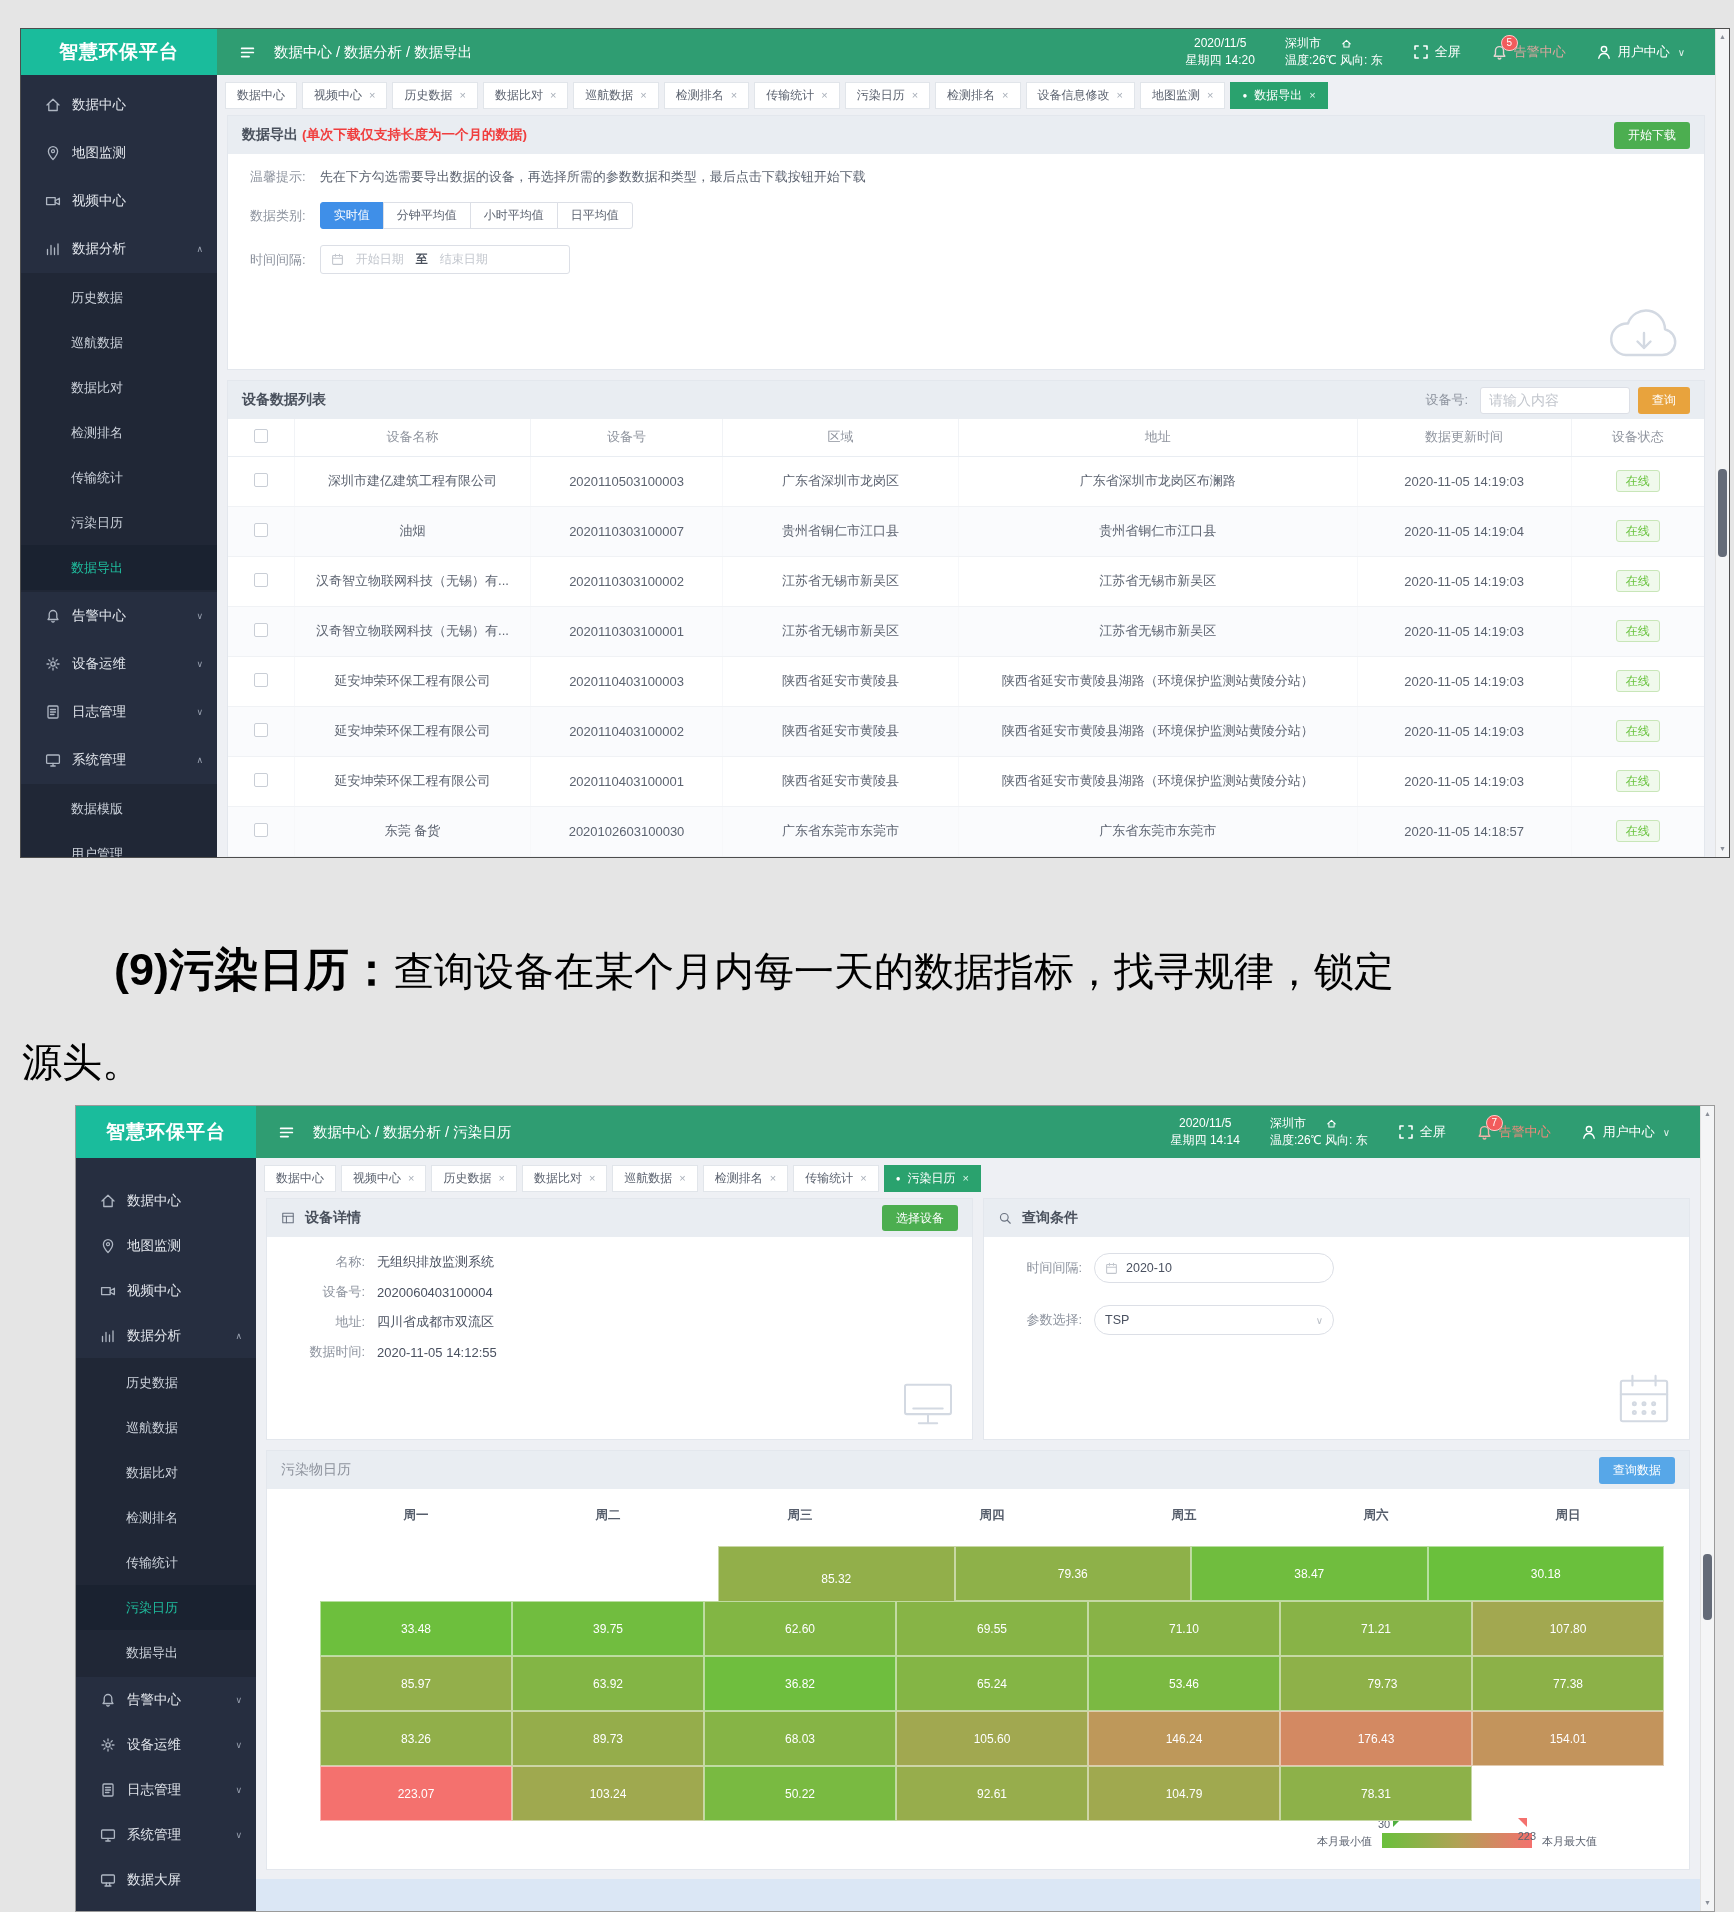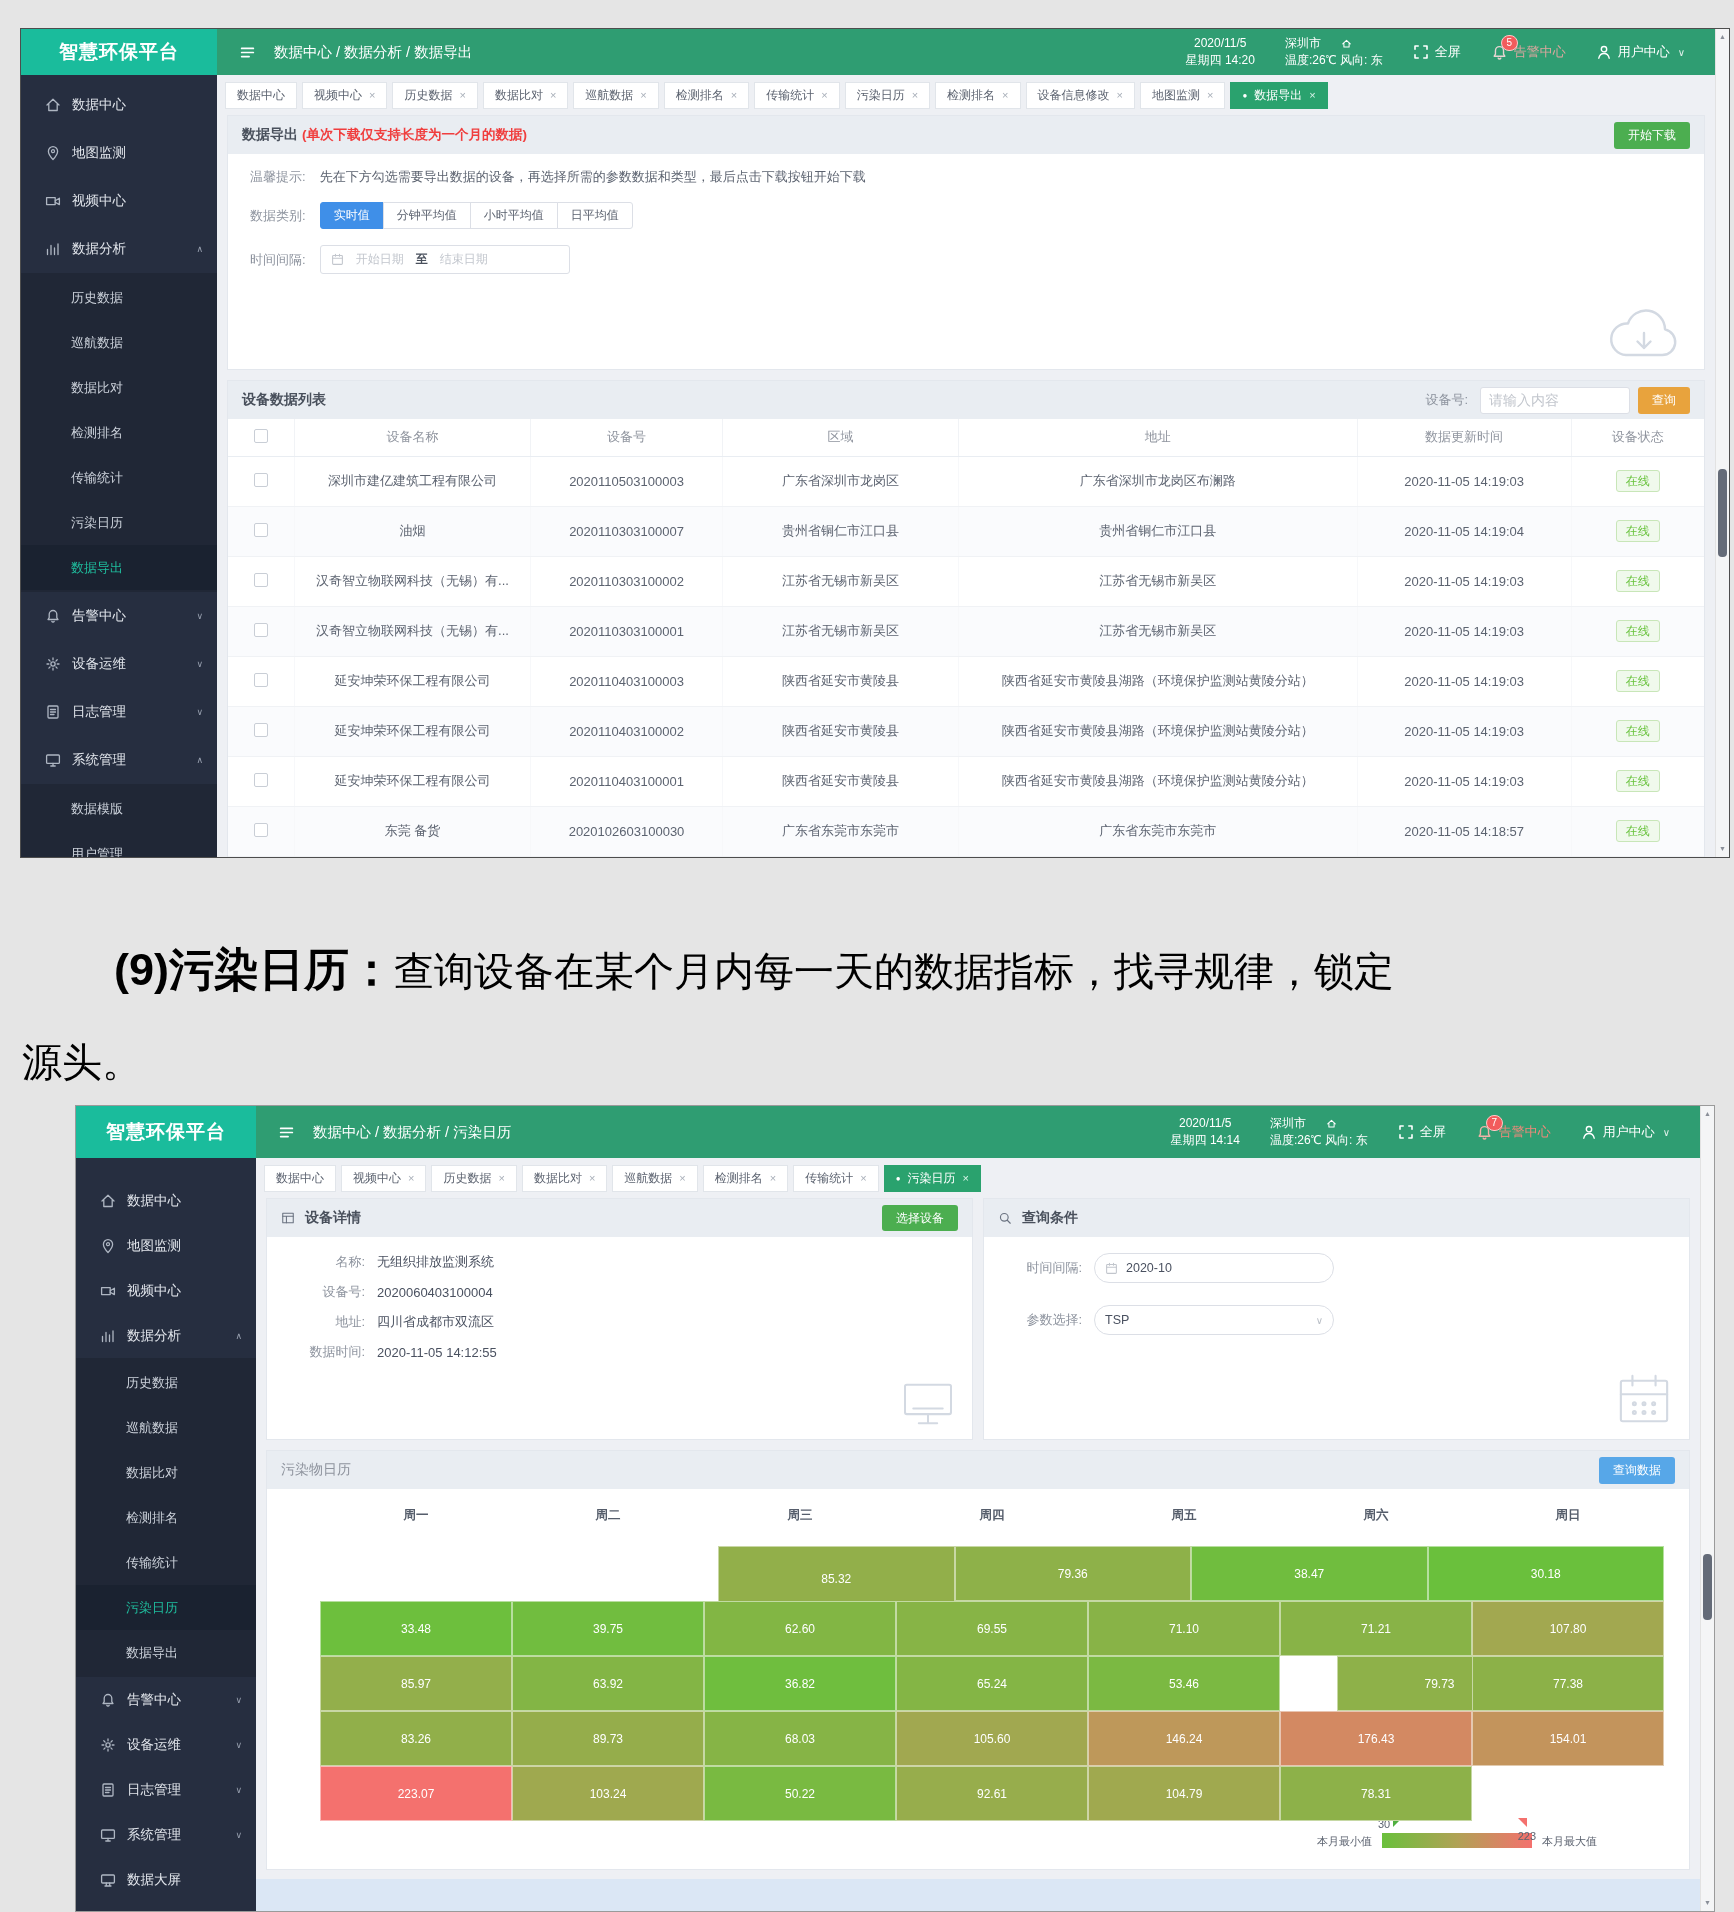--- a/index.html
+++ b/index.html
@@ -820,21 +820,21 @@
           <div class="cal-cell" style="left: 437px; top: 150px; width: 192px; height: 55px; background: rgb(130, 182, 68);">62.60</div>
           <div class="cal-cell" style="left: 629px; top: 150px; width: 192px; height: 55px; background: rgb(135, 180, 70);">69.55</div>
           <div class="cal-cell" style="left: 821px; top: 150px; width: 192px; height: 55px; background: rgb(136, 179, 71);">71.10</div>
           <div class="cal-cell" style="left: 1013px; top: 150px; width: 192px; height: 55px; background: rgb(136, 179, 71);">71.21</div>
           <div class="cal-cell" style="left: 1205px; top: 150px; width: 192px; height: 55px; background: rgb(162, 168, 80);">107.80</div>
           <div class="cal-cell" style="left: 53px; top: 205px; width: 192px; height: 55px; background: rgb(147, 175, 75);">85.97</div>
           <div class="cal-cell" style="left: 245px; top: 205px; width: 192px; height: 55px; background: rgb(131, 181, 69);">63.92</div>
           <div class="cal-cell" style="left: 437px; top: 205px; width: 192px; height: 55px; background: rgb(111, 190, 62);">36.82</div>
           <div class="cal-cell" style="left: 629px; top: 205px; width: 192px; height: 55px; background: rgb(132, 181, 69);">65.24</div>
           <div class="cal-cell" style="left: 821px; top: 205px; width: 192px; height: 55px; background: rgb(123, 185, 66);">53.46</div>
-          <div class="cal-cell" style="left: 1070px; top: 205px; width: 192px; height: 55px; background: rgb(142, 177, 73); padding-left: 13px;">79.73</div>
+          <div class="cal-cell" style="left: 1013px; top: 205px; width: 192px; height: 55px; background: rgb(142, 177, 73); padding-left: 13px;">79.73</div>
           <div class="cal-cell" style="left: 1205px; top: 205px; width: 192px; height: 55px; background: rgb(140, 177, 72);">77.38</div>
           <div class="cal-cell" style="left: 53px; top: 260px; width: 192px; height: 55px; background: rgb(145, 175, 74);">83.26</div>
           <div class="cal-cell" style="left: 245px; top: 260px; width: 192px; height: 55px; background: rgb(149, 173, 75);">89.73</div>
           <div class="cal-cell" style="left: 437px; top: 260px; width: 192px; height: 55px; background: rgb(134, 180, 70);">68.03</div>
           <div class="cal-cell" style="left: 629px; top: 260px; width: 192px; height: 55px; background: rgb(161, 168, 80);">105.60</div>
           <div class="cal-cell" style="left: 821px; top: 260px; width: 192px; height: 55px; background: rgb(190, 152, 90);">146.24</div>
           <div class="cal-cell" style="left: 1013px; top: 260px; width: 192px; height: 55px; background: rgb(211, 137, 98);">176.43</div>
           <div class="cal-cell" style="left: 1205px; top: 260px; width: 192px; height: 55px; background: rgb(195, 148, 92);">154.01</div>
           <div class="cal-cell" style="left: 53px; top: 315px; width: 192px; height: 55px; background: rgb(244, 113, 110);">223.07</div>
           <div class="cal-cell" style="left: 245px; top: 315px; width: 192px; height: 55px; background: rgb(159, 169, 79);">103.24</div>

